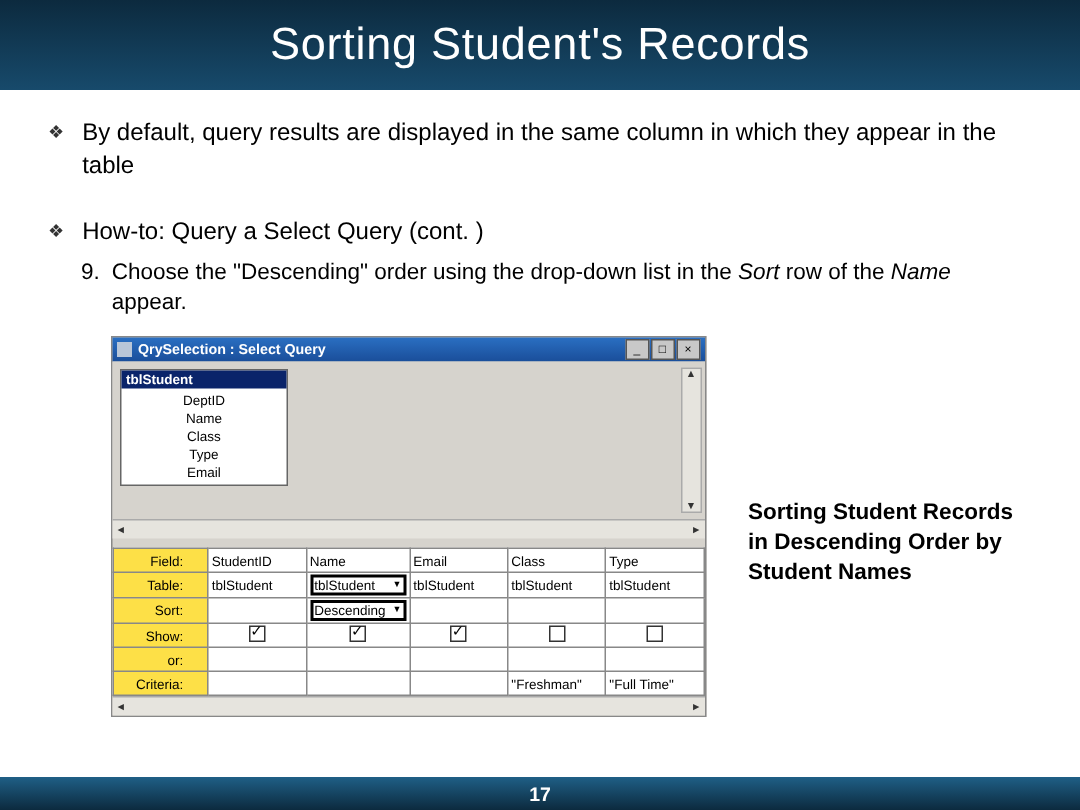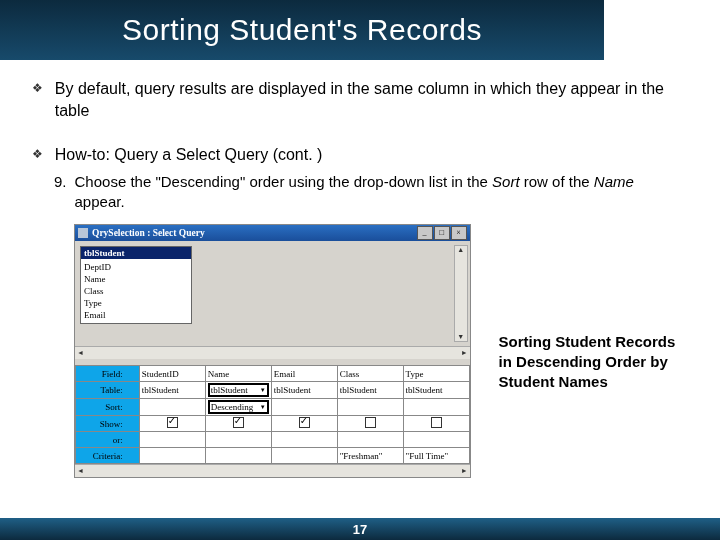--- a/index.html
+++ b/index.html
@@ -1,43 +1,43 @@
 <!DOCTYPE html>
 <html><head>
 <meta charset="utf-8">
 <style>
   body { margin:0; padding:0; width:720px; height:540px; font-family:Arial,Helvetica,sans-serif; background:#fff; position:relative; overflow:hidden; }
-  .title-band { width:604px; height:60px; background:linear-gradient(#0c2a3e,#174a6b); display:flex; align-items:center; justify-content:center; }
+  .title-band { width:720px; height:60px; background:linear-gradient(#0c2a3e,#174a6b); display:flex; align-items:center; justify-content:center; }
   .title-band h1 { color:#fff; font-size:30px; font-weight:400; margin:0; letter-spacing:0.5px; }
   .content { padding:18px 32px 0 32px; }
   .bullet-row { display:flex; margin-bottom:22px; }
   .dia { font-size:12px; color:#333; margin-right:12px; line-height:20px; }
   .bullet-text { font-size:16px; line-height:22px; color:#000; }
   .step-row { display:flex; margin:4px 0 12px 22px; }
   .step-num { font-size:15px; margin-right:8px; line-height:20px; }
   .step-text { font-size:15px; line-height:20px; }
   .step-text .it { font-style:italic; }
   .screenshot-area { margin-left:42px; display:flex; align-items:flex-start; }
-  .ss { width:400px; border:1px solid #888; background:#d6d3cd; font-family:Liberation Serif, serif; font-size:9.5px; color:#000; }
+  .ss { width:400px; border:1px solid #888; background:#d6d3cd; font-family:Liberation Sans, sans-serif; font-size:9.5px; color:#000; }
   .ss-titlebar { height:16px; background:linear-gradient(#2a6fc2,#1a4e9a); display:flex; align-items:center; padding:0 3px; }
   .ss-icon { width:10px; height:10px; background:#b8c6d8; margin-right:4px; }
   .ss-title { color:#fff; font-size:9.5px; flex:1; font-weight:bold; }
   .ss-winbtns { display:flex; gap:1px; }
   .ss-winbtn { width:14px; height:12px; background:#c8c8c8; border:1px solid #555; font-size:8px; display:flex; align-items:center; justify-content:center; line-height:1; }
   .ss-body { background:#d6d3cd; padding:5px 5px 4px 5px; position:relative; }
   .ss-table-box { width:110px; background:#fff; border:1px solid #666; }
   .ss-table-hdr { background:#0a246a; color:#fff; padding:1px 3px; font-size:9px; font-weight:bold; }
   .ss-table-body { padding:2px 3px; }
-  .ss-table-body div { font-size:9px; line-height:12px; }
+  .ss-table-body div { font-size:9px; line-height:12px;text-align:center; }
   .ss-body-scroll { position:absolute; right:2px; top:4px; width:12px; bottom:4px; background:#e6e4de; border:1px solid #aaa; display:flex; flex-direction:column; justify-content:space-between; align-items:center; }
   .ss-arrow { font-size:7px; color:#333; }
   .ss-hscroll { height:12px; background:#e6e4de; border-top:1px solid #aaa; display:flex; justify-content:space-between; align-items:center; padding:0 2px; font-size:7px; color:#333; }
   .ss-grid { width:100%; border-collapse:collapse; background:#fff; margin-top:6px; font-size:9px; }
   .ss-grid td { border:1px solid #888; padding:1px 2px; height:13px; }
-  .ss-grid .lbl { background:#0ea5e9; width:40px; text-align:right; padding-right:16px; }
+  .ss-grid .lbl { background:#fde047; width:40px; text-align:right; padding-right:16px; }
   .ss-grid .cell { width:56px; background:#fff; }
   .ss-checkbox { display:inline-block; width:9px; height:9px; border:1px solid #333; position:relative; }
   .ss-checkbox.checked::after { content:"✓"; position:absolute; top:-3px; left:0; font-size:10px; }
   .ss-dropdown { border:2px solid #000; padding:0 1px; display:flex; align-items:center; justify-content:space-between; background:#fff; }
   .ss-dropdown .dd-arrow { font-size:6px; }
   .callout { width:192px; margin-left:28px; margin-top:108px; font-size:15px; font-weight:bold; line-height:20px; }
   .footer { position:absolute; bottom:0; left:0; width:720px; height:22px; background:linear-gradient(#1f5f86,#0c2a3e); display:flex; align-items:center; justify-content:center; }
   .footer span { color:#fff; font-size:13px; font-weight:bold; }
 </style>
 </head>

